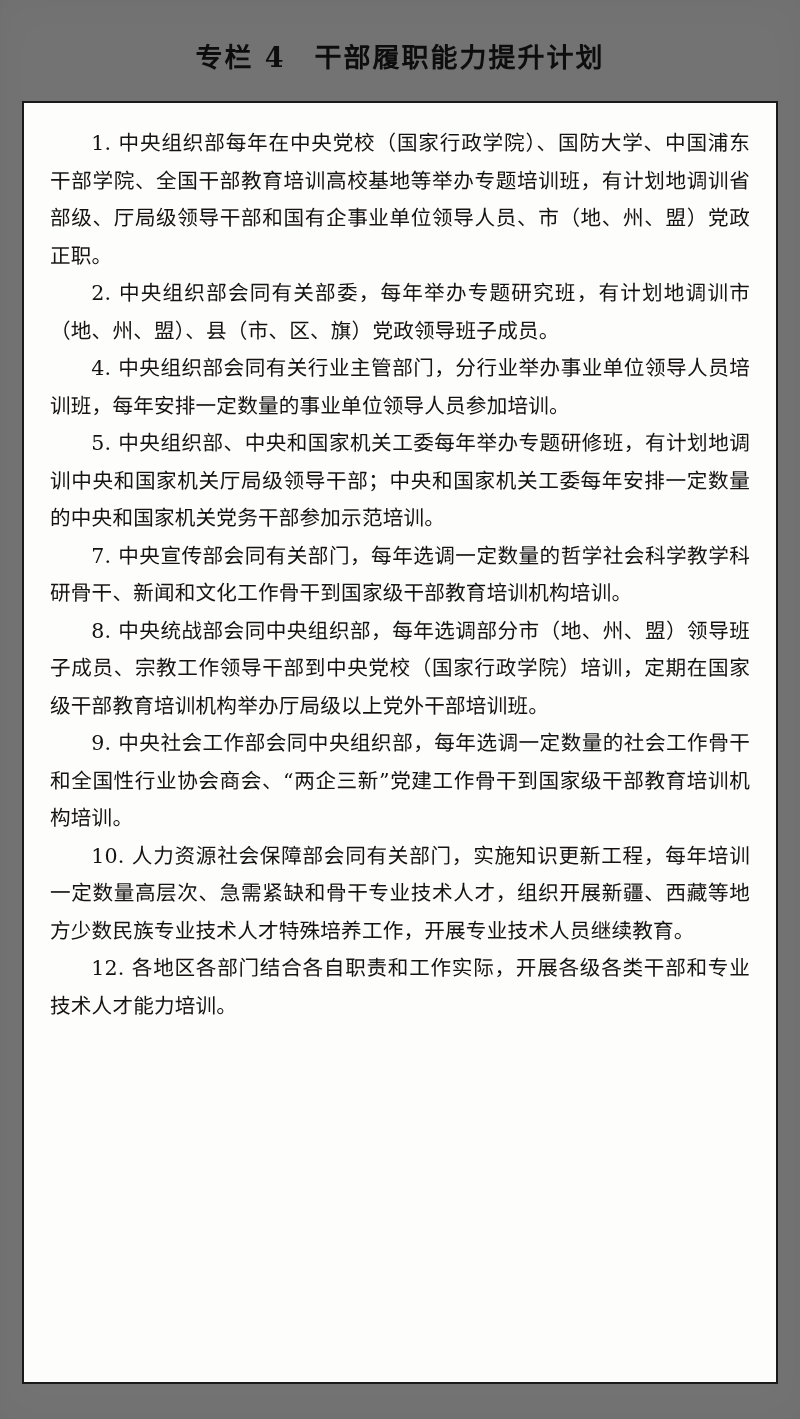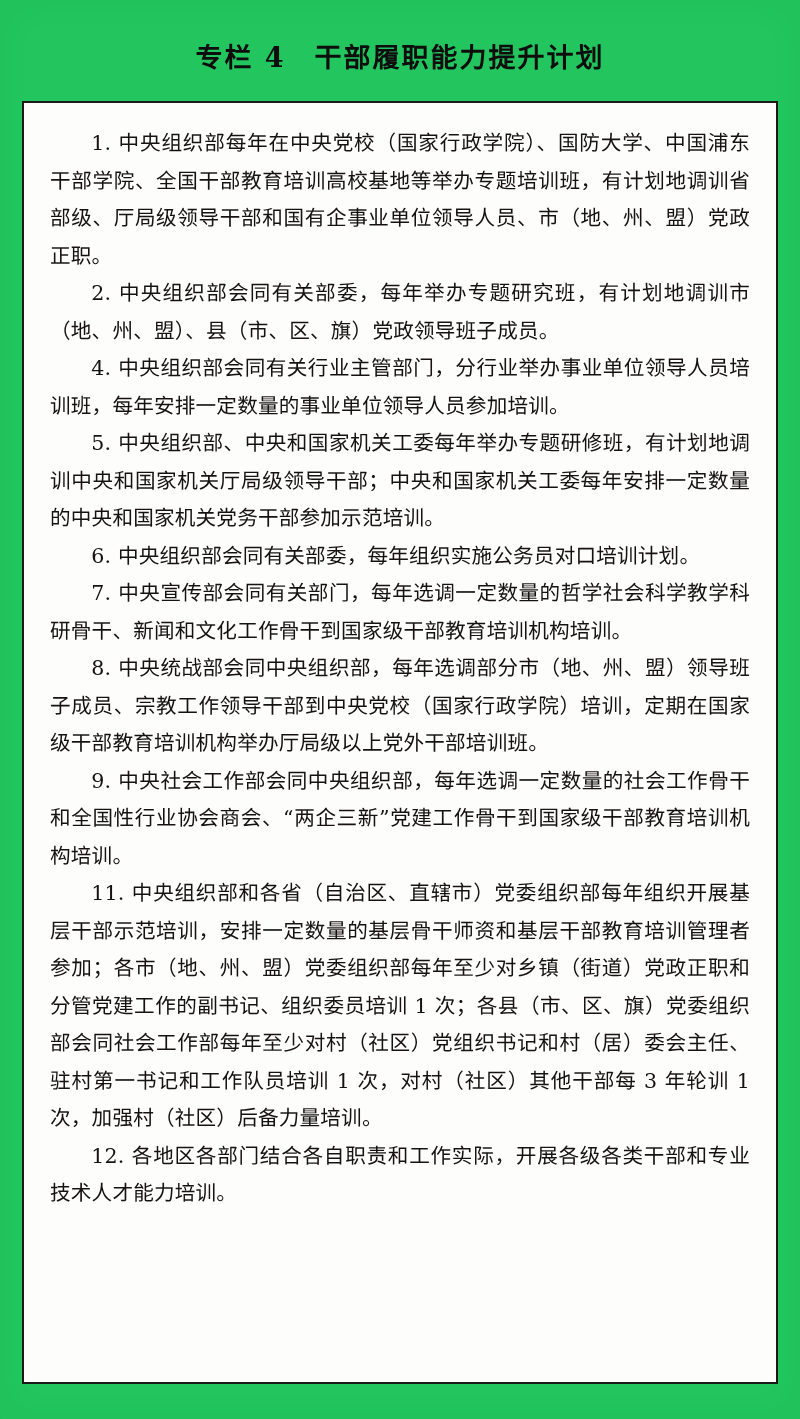--- a/index.html
+++ b/index.html
@@ -14,21 +14,21 @@
     color: #111111;
     position: relative;
     overflow: hidden;
   }
   .page {
     width: 800px;
     height: 1419px;
     box-sizing: border-box;
     padding: 0;
     position: relative;
-    background: #22c55e;
+    background: #737373;
   }
   .doc-title {
     text-align: center;
     font-size: 27px;
     font-weight: 700;
     letter-spacing: 2px;
     margin: 0;
     padding-top: 36px;
     padding-bottom: 26px;
     color: #0d0d0d;
@@ -82,23 +82,22 @@
 
   <h1 class="doc-title">
     <span class="title-inner">专栏 4　干部履职能力提升计划</span>
   </h1>
 
   <div class="box">
     <p class="para">1. 中央组织部每年在中央党校（国家行政学院）、国防大学、中国浦东干部学院、全国干部教育培训高校基地等举办专题培训班，有计划地调训省部级、厅局级领导干部和国有企事业单位领导人员、市（地、州、盟）党政正职。</p>
     <p class="para">2. 中央组织部会同有关部委，每年举办专题研究班，有计划地调训市（地、州、盟）、县（市、区、旗）党政领导班子成员。</p>
     <p class="para">4. 中央组织部会同有关行业主管部门，分行业举办事业单位领导人员培训班，每年安排一定数量的事业单位领导人员参加培训。</p>
     <p class="para">5. 中央组织部、中央和国家机关工委每年举办专题研修班，有计划地调训中央和国家机关厅局级领导干部；中央和国家机关工委每年安排一定数量的中央和国家机关党务干部参加示范培训。</p>
-    <p class="para">6. 中央组织部会同有关部委，每年组织实施公务员对口培训计划。</p>
     <p class="para">7. 中央宣传部会同有关部门，每年选调一定数量的哲学社会科学教学科研骨干、新闻和文化工作骨干到国家级干部教育培训机构培训。</p>
     <p class="para">8. 中央统战部会同中央组织部，每年选调部分市（地、州、盟）领导班子成员、宗教工作领导干部到中央党校（国家行政学院）培训，定期在国家级干部教育培训机构举办厅局级以上党外干部培训班。</p>
     <p class="para">9. 中央社会工作部会同中央组织部，每年选调一定数量的社会工作骨干和全国性行业协会商会、“两企三新”党建工作骨干到国家级干部教育培训机构培训。</p>
-    <p class="para">11. 中央组织部和各省（自治区、直辖市）党委组织部每年组织开展基层干部示范培训，安排一定数量的基层骨干师资和基层干部教育培训管理者参加；各市（地、州、盟）党委组织部每年至少对乡镇（街道）党政正职和分管党建工作的副书记、组织委员培训 1 次；各县（市、区、旗）党委组织部会同社会工作部每年至少对村（社区）党组织书记和村（居）委会主任、驻村第一书记和工作队员培训 1 次，对村（社区）其他干部每 3 年轮训 1 次，加强村（社区）后备力量培训。</p>
+    <p class="para">10. 人力资源社会保障部会同有关部门，实施知识更新工程，每年培训一定数量高层次、急需紧缺和骨干专业技术人才，组织开展新疆、西藏等地方少数民族专业技术人才特殊培养工作，开展专业技术人员继续教育。</p>
     <p class="para">12. 各地区各部门结合各自职责和工作实际，开展各级各类干部和专业技术人才能力培训。</p>
   </div>
 
   <div class="grain"></div>
   <div class="edge-shadow"></div>
 </div>
 
 </body></html>

